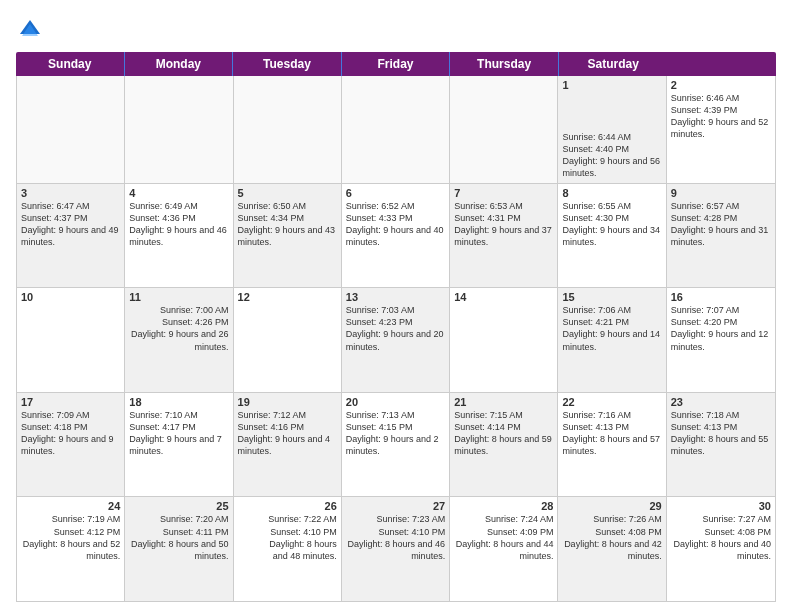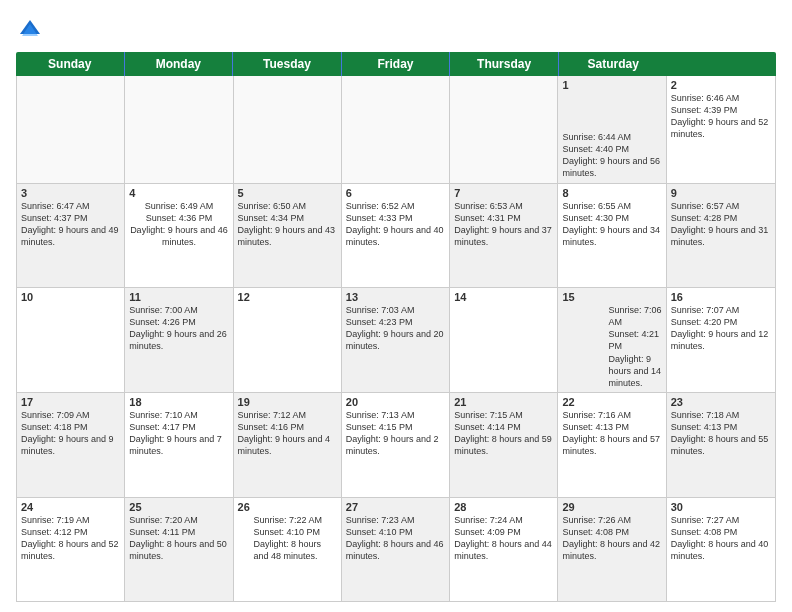--- a/index.html
+++ b/index.html
@@ -53,21 +53,21 @@
       color: #555;
     }
     .calendar {
       flex: 1;
       display: flex;
       flex-direction: column;
     }
     .cal-header-row {
       display: grid;
       grid-template-columns: repeat(7, 1fr);
-      background: #15803d;
+      background: #701a75;
       border-radius: 2px 2px 0 0;
     }
     .cal-header-cell {
       color: #fff;
       font-size: 12px;
       font-weight: bold;
       text-align: center;
       padding: 5px 2px;
       border-right: 1px solid #4477dd;
     }
@@ -79,21 +79,21 @@
       border-left: 1px solid #ccc;
       border-right: 1px solid #ccc;
       border-bottom: 1px solid #ccc;
     }
     .cal-week {
       display: grid;
       grid-template-columns: repeat(7, 1fr);
       flex: 1;
       border-bottom: 1px solid #ccc;
     }
-    .cal-week:last-child { border-bottom: none; }
+    .cal-week:last-child { border-bottom: none; text-align: right; }
     .cal-cell {
       border-right: 1px solid #ccc;
       padding: 3px 4px;
       font-size: 9.5px;
       color: #333;
       background: #fff;
       min-height: 0;
     }
     .cal-cell:last-child { border-right: none; }
     .cal-cell.empty { background: #f9f9f9; }
@@ -162,21 +162,21 @@
         </div>
         <div class="cal-week">
           <div class="cal-cell shaded">
             <div class="day-num">3</div>
             <div class="cell-text" style="white-space: pre-line;">Sunrise: 6:47 AM
 Sunset: 4:37 PM
 Daylight: 9 hours and 49 minutes.</div>
           </div>
           <div class="cal-cell">
             <div class="day-num">4</div>
-            <div class="cell-text" style="white-space: pre-line; text-align: center;">Sunrise: 6:49 AM
+            <div class="cell-text" style="white-space: pre-line;">Sunrise: 6:49 AM
 Sunset: 4:36 PM
 Daylight: 9 hours and 46 minutes.</div>
           </div>
           <div class="cal-cell shaded">
             <div class="day-num">5</div>
             <div class="cell-text" style="white-space: pre-line;">Sunrise: 6:50 AM
 Sunset: 4:34 PM
 Daylight: 9 hours and 43 minutes.</div>
           </div>
           <div class="cal-cell">
@@ -203,39 +203,39 @@
 Sunset: 4:28 PM
 Daylight: 9 hours and 31 minutes.</div>
           </div>
         </div>
         <div class="cal-week">
           <div class="cal-cell">
             <div class="day-num">10</div>
           </div>
           <div class="cal-cell shaded">
             <div class="day-num">11</div>
-            <div class="cell-text" style="white-space: pre-line;">Sunrise: 7:00 AM
+            <div class="cell-text" style="white-space: pre-line; text-align: right;">Sunrise: 7:00 AM
 Sunset: 4:26 PM
 Daylight: 9 hours and 26 minutes.</div>
           </div>
           <div class="cal-cell">
             <div class="day-num">12</div>
           </div>
           <div class="cal-cell shaded">
             <div class="day-num">13</div>
             <div class="cell-text" style="white-space: pre-line;">Sunrise: 7:03 AM
 Sunset: 4:23 PM
 Daylight: 9 hours and 20 minutes.</div>
           </div>
           <div class="cal-cell">
             <div class="day-num">14</div>
           </div>
           <div class="cal-cell shaded">
             <div class="day-num">15</div>
-            <div class="cell-text" style="white-space: pre-line; margin-left: 46px;">Sunrise: 7:06 AM
+            <div class="cell-text" style="white-space: pre-line;">Sunrise: 7:06 AM
 Sunset: 4:21 PM
 Daylight: 9 hours and 14 minutes.</div>
           </div>
           <div class="cal-cell">
             <div class="day-num">16</div>
             <div class="cell-text" style="white-space: pre-line;">Sunrise: 7:07 AM
 Sunset: 4:20 PM
 Daylight: 9 hours and 12 minutes.</div>
           </div>
         </div>

